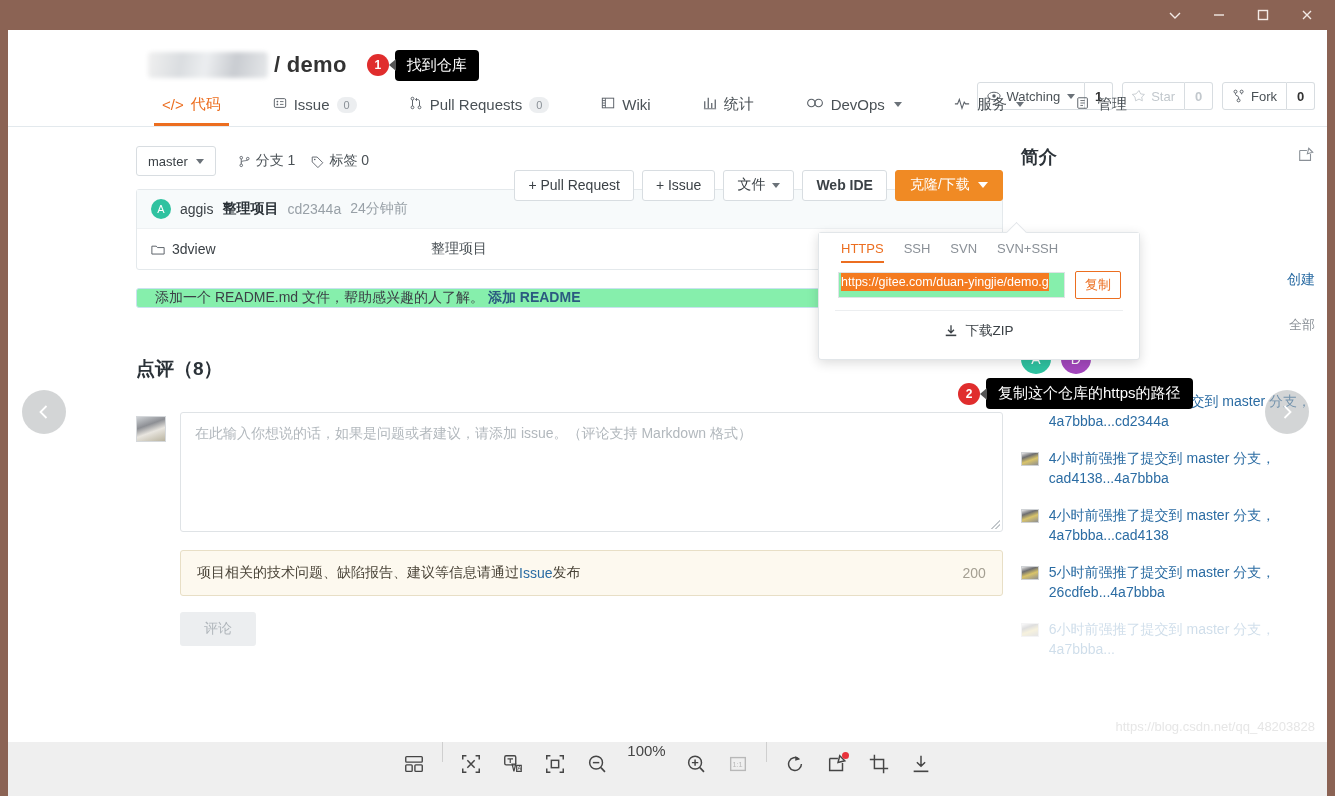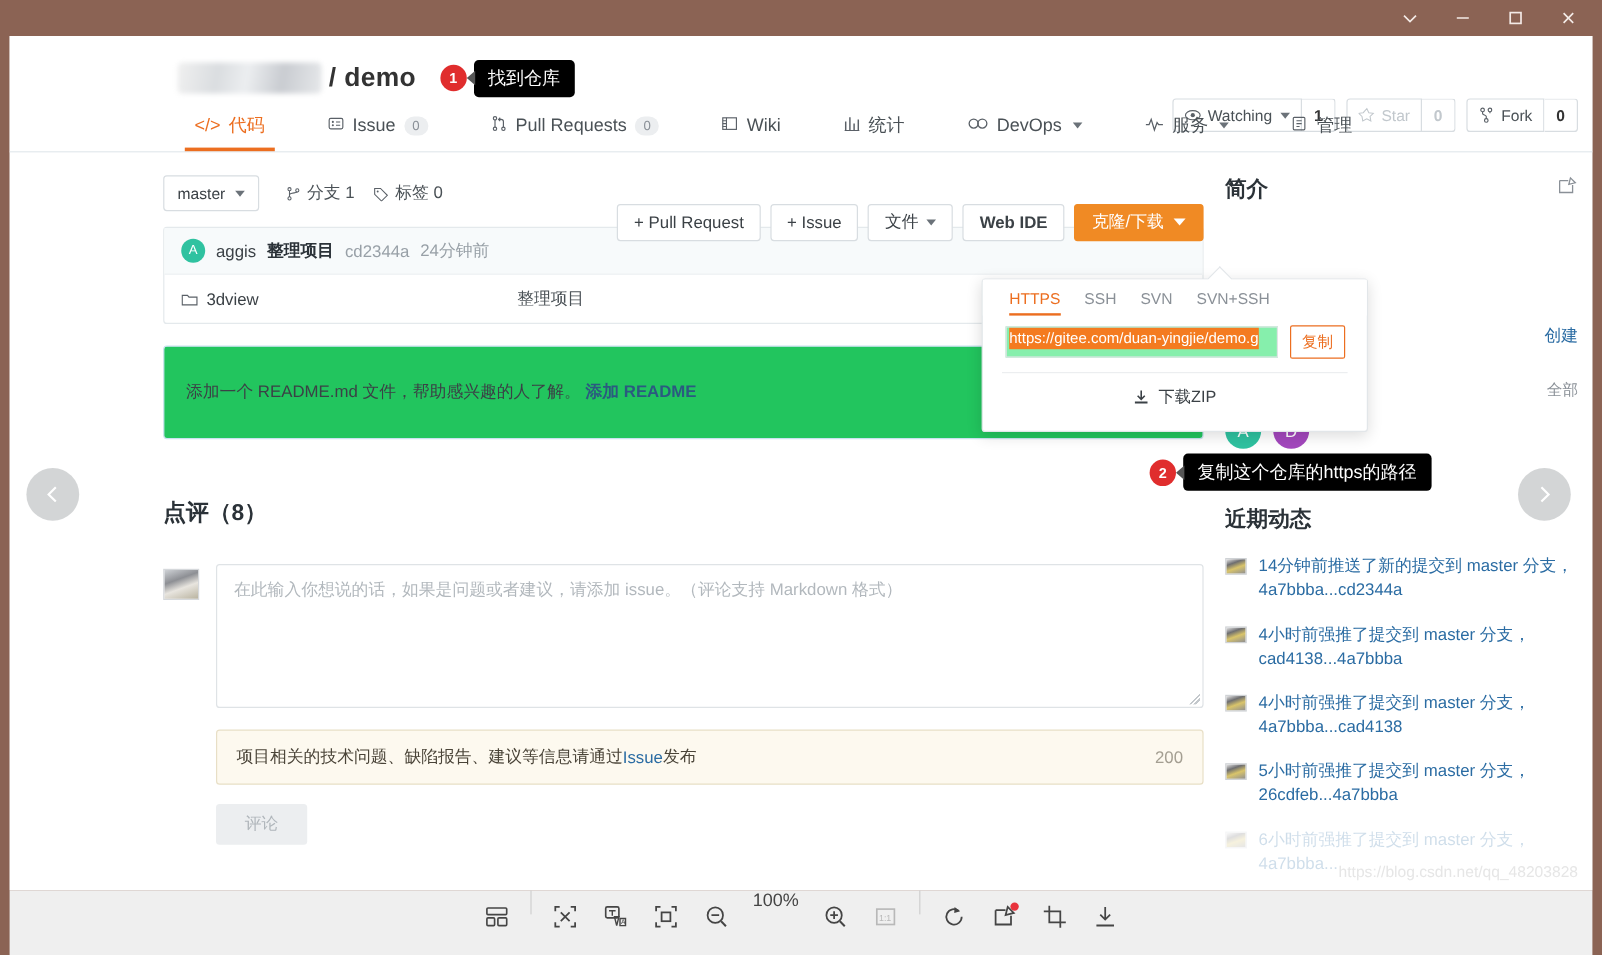--- a/index.html
+++ b/index.html
@@ -161,22 +161,22 @@
   .c-msg { color: #2b3238; font-weight: bold; }
   .c-sha { color: #98a0a7; }
   .c-time { color: #98a0a7; }
   .file-row {
     display: flex; align-items: center; padding: 11px 14px; font-size: 14px;
   }
   .file-name { display: flex; align-items: center; gap: 7px; color: #3b4146; width: 280px; }
   .file-msg { color: #4a5156; }
 
   .readme-tip {
-    margin-top: 18px; border: 1px solid #c9e2ef; background: #22c55e;
-    border-radius: 3px; padding: 29px 18px; font-size: 14px; color: #3b4146;
+    margin-top: 18px; border: 1px solid #c9e2ef; background: #86efac;
+    border-radius: 3px; padding: 0 18px; font-size: 14px; color: #3b4146;
   }
   .readme-tip a { color: #2b5a80; font-weight: bold; text-decoration: none; }
 
   .section-title {
     margin-top: 48px; font-size: 19px; font-weight: bold; color: #2b3238;
   }
   .comment-area { display: flex; gap: 14px; margin-top: 30px; }
   .avatar-img {
     width: 30px; height: 26px; flex: none; margin-top: 4px;
     background: linear-gradient(160deg,#cfd2d6 0%,#8d8f94 35%,#e8e5df 60%,#b9b39f 100%);
@@ -550,21 +550,20 @@
           <div class="contrib-head">
             <span class="contrib-title">贡献者</span>
             <span class="contrib-cnt">(2)</span>
             <span class="contrib-all">全部</span>
           </div>
           <div class="avatars">
             <span class="av a">A</span>
             <span class="av d">D</span>
           </div>
 
-          <div class="act-title">近期动态</div>
 
           <div class="act-item">
             <span class="act-ic"></span>
             <span class="act-txt">14分钟前推送了新的提交到 master 分支，4a7bbba...cd2344a</span>
           </div>
           <div class="act-item">
             <span class="act-ic"></span>
             <span class="act-txt">4小时前强推了提交到 master 分支，cad4138...4a7bbba</span>
           </div>
           <div class="act-item">

